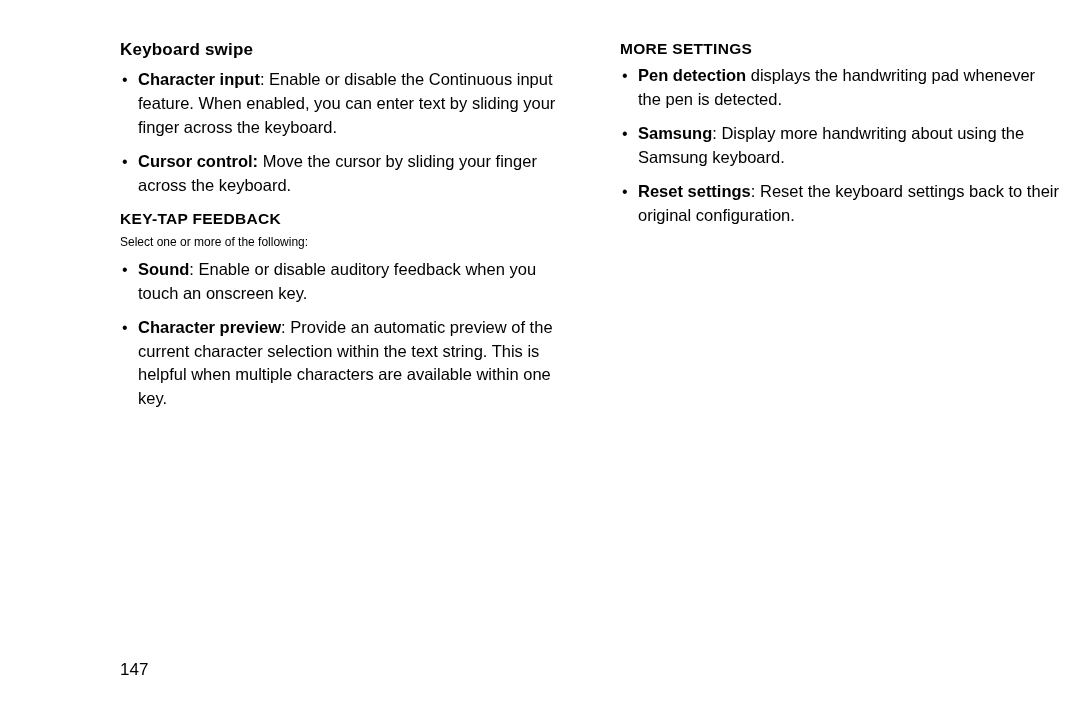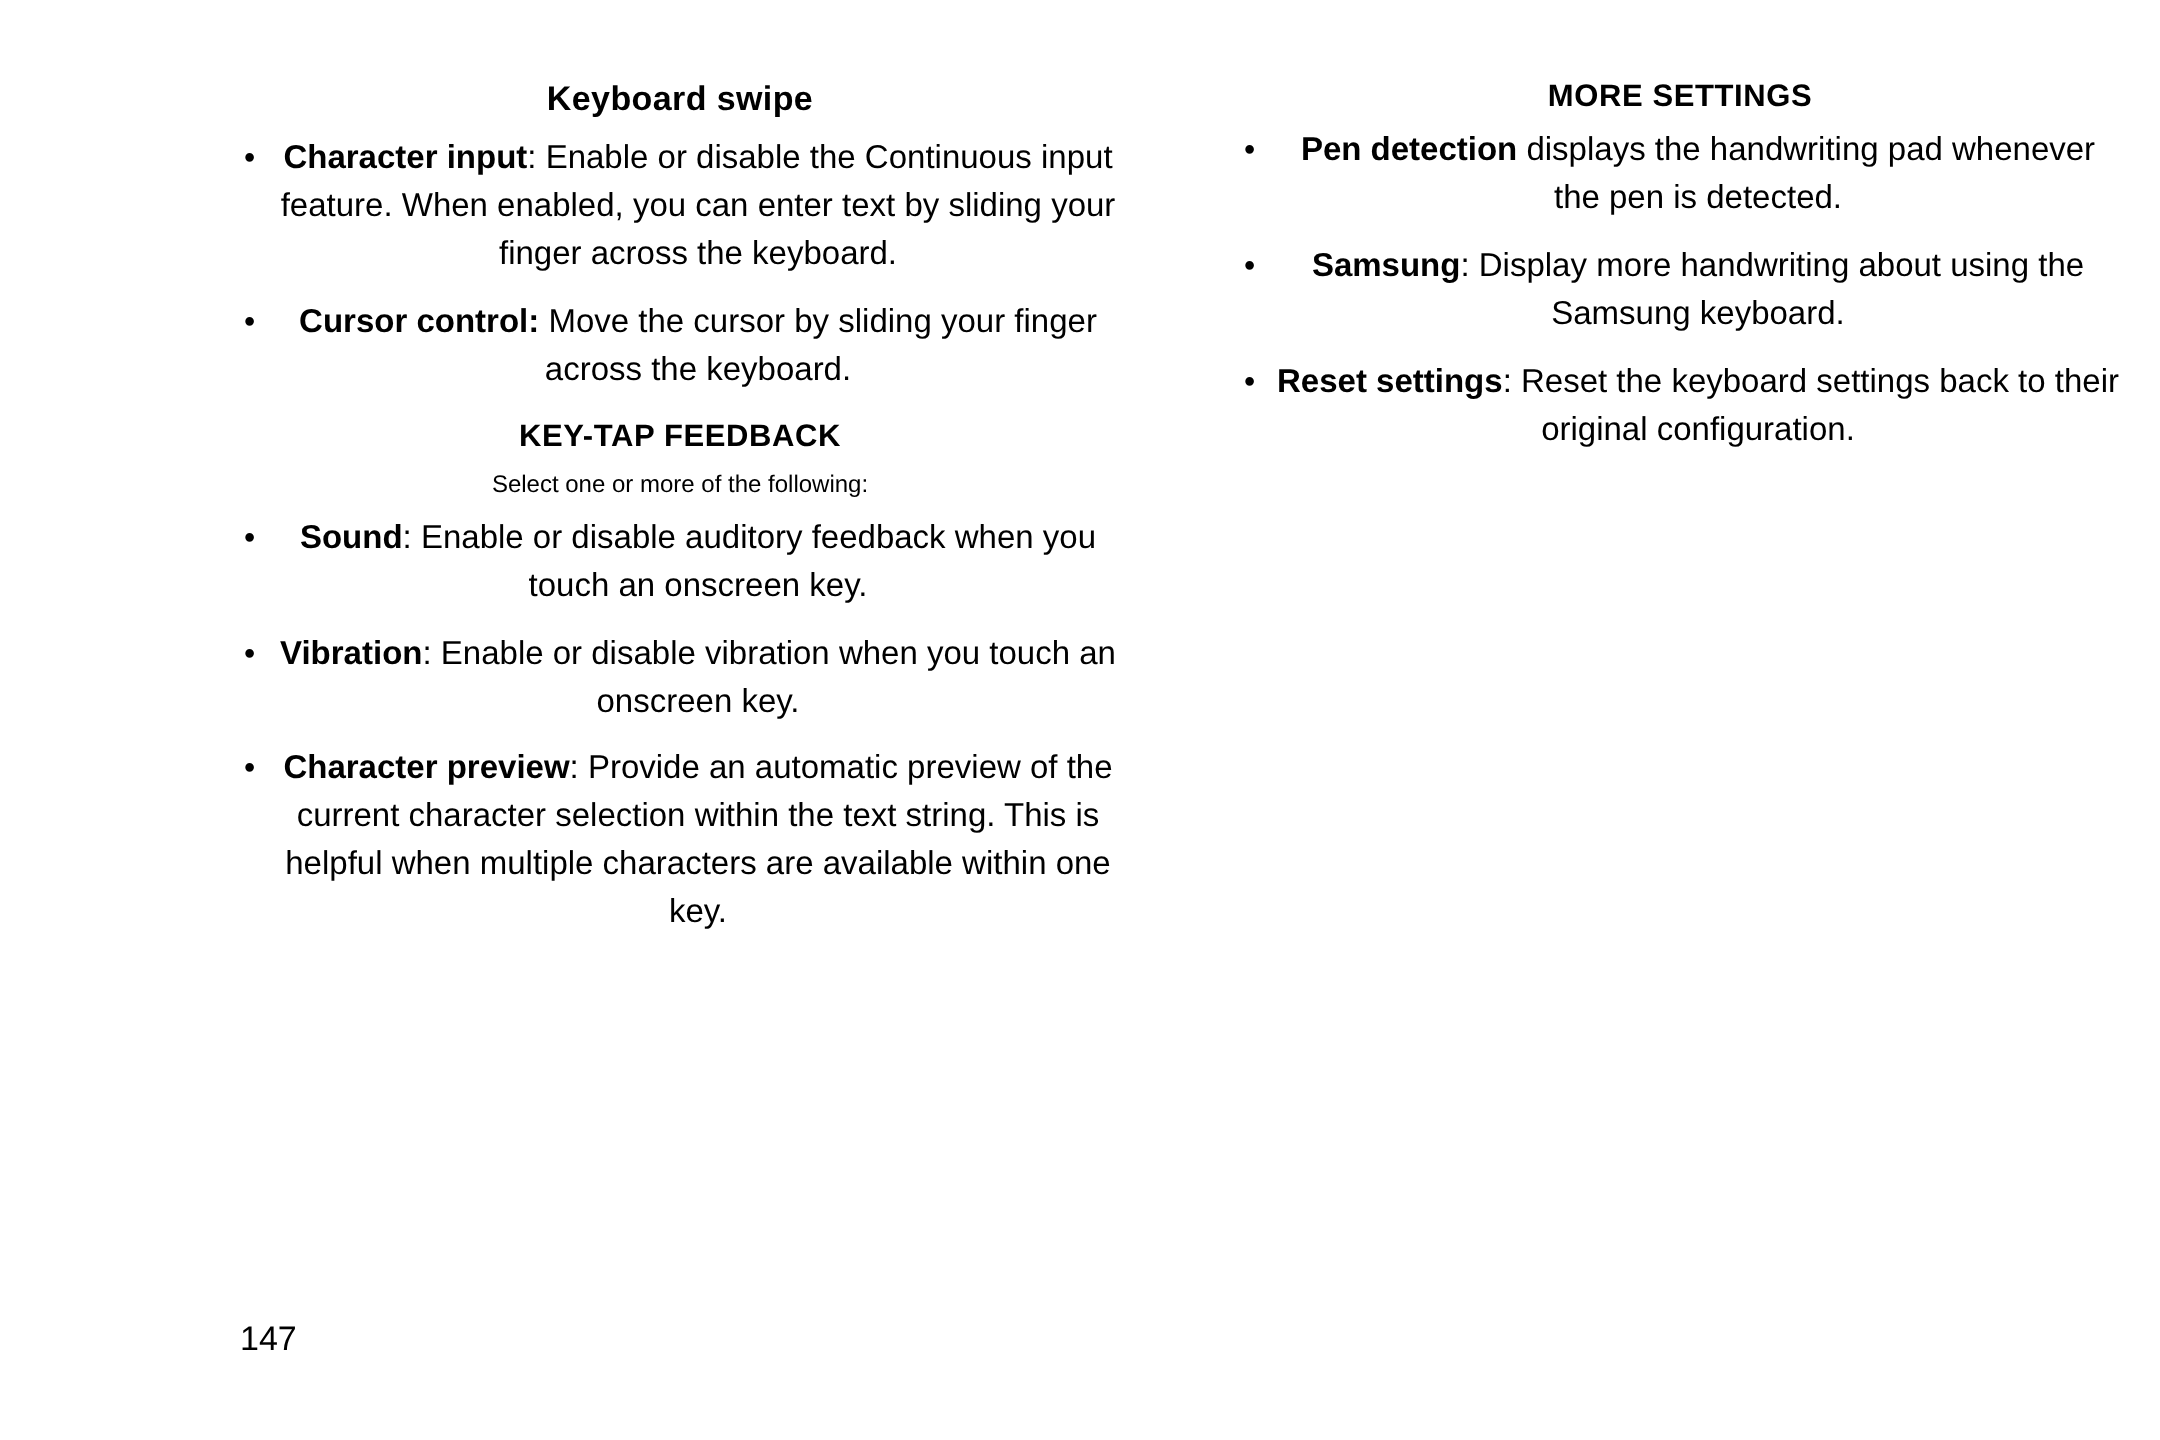--- a/index.html
+++ b/index.html
@@ -14,21 +14,20 @@
   .page {
     position: relative;
     width: 1080px;
     height: 720px;
     box-sizing: border-box;
   }
   .col {
     position: absolute;
     top: 40px;
     width: 440px;
-    text-align: center;
   }
   .col-left  { left: 120px; }
   .col-right { left: 620px; }
 
   .sec-head {
     font-weight: 700;
     font-size: 17px;
     margin: 0 0 8px 0;
     letter-spacing: 0.2px;
   }
@@ -94,23 +93,20 @@
 
     <div class="sub-head">KEY-TAP FEEDBACK</div>
 
     <div class="intro">Select one or more of the following:</div>
 
     <ul class="bullets narrow">
       <li>
         <span class="bold-run">Sound</span><span>: Enable or disable auditory feedback when you touch an onscreen key.</span>
       </li>
       <li>
-        <span class="bold-run">Vibration</span><span>: Enable or disable vibration when you touch an onscreen key.</span>
-      </li>
-      <li>
         <span class="bold-run">Character preview</span><span>: Provide an automatic preview of the current character selection within the text string. This is helpful when multiple characters are available within one key.</span>
       </li>
     </ul>
 
   </div>
 
   <div class="col col-right">
 
     <div class="sub-head" style="margin-top:0;">MORE SETTINGS</div>
 

